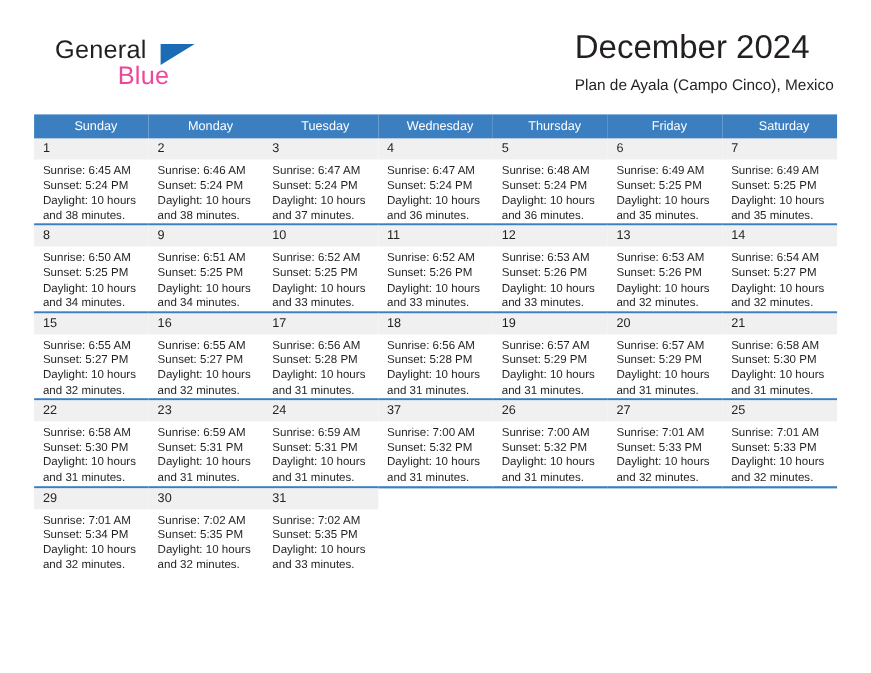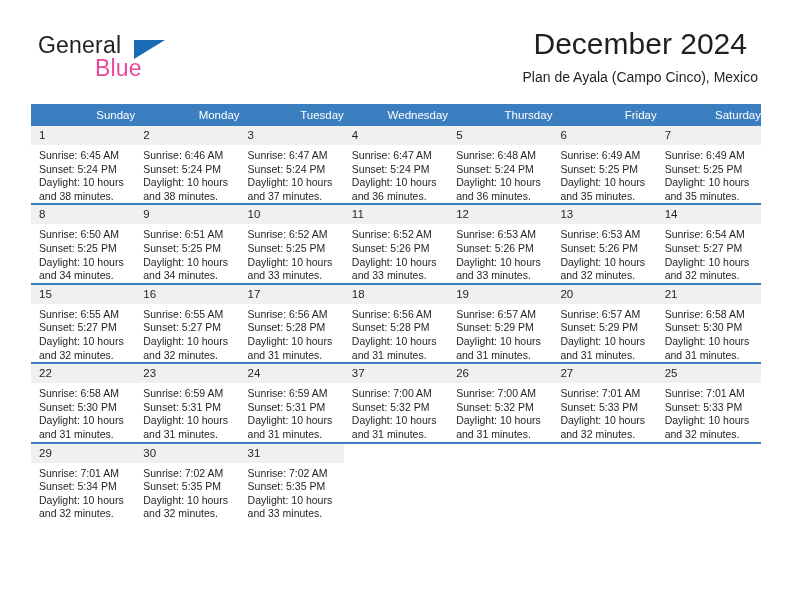--- a/index.html
+++ b/index.html
@@ -17,21 +17,21 @@
   .page {
     position: relative;
     width: 792px;
     height: 612px;
     box-sizing: border-box;
   }
 
   
   .header {
     position: absolute;
-    left: 4px; right: 0;
+    left: 16px; right: 0;
     top: 0;
     height: 100px;
     padding-left: 20px;
   }
   .logo {
     position: absolute;
     left: 34px;
     top: 32px;
     width: 180px;
     height: 52px;
@@ -60,21 +60,21 @@
     top: 23px;
     font-size: 23px;
     color: #ec4899;
     letter-spacing: 0.2px;
   }
 
   .title-block {
     position: absolute;
     right: 34px;
     top: 26px;
-    text-align: center;
+    text-align: left;
   }
   .cal-title {
     font-size: 30px;
     font-weight: normal;
     color: #231f20;
     line-height: 36px;
     white-space: nowrap;
   }
   .cal-subtitle {
     margin-top: 6px;
@@ -91,21 +91,21 @@
     top: 104px;
     width: 730px;
     border-collapse: collapse;
     table-layout: fixed;
   }
   .calendar th {
     background: #3c7fc0;
     color: #ffffff;
     font-size: 11.5px;
     font-weight: normal;
-    text-align: right;
+    text-align: center;
     padding: 5px 0 5px 8px;
     height: 11px;
     border: none;
   }
   .calendar td {
     vertical-align: top;
     padding: 0;
     border: none;
     width: 104.28px;
     height: 75px;

